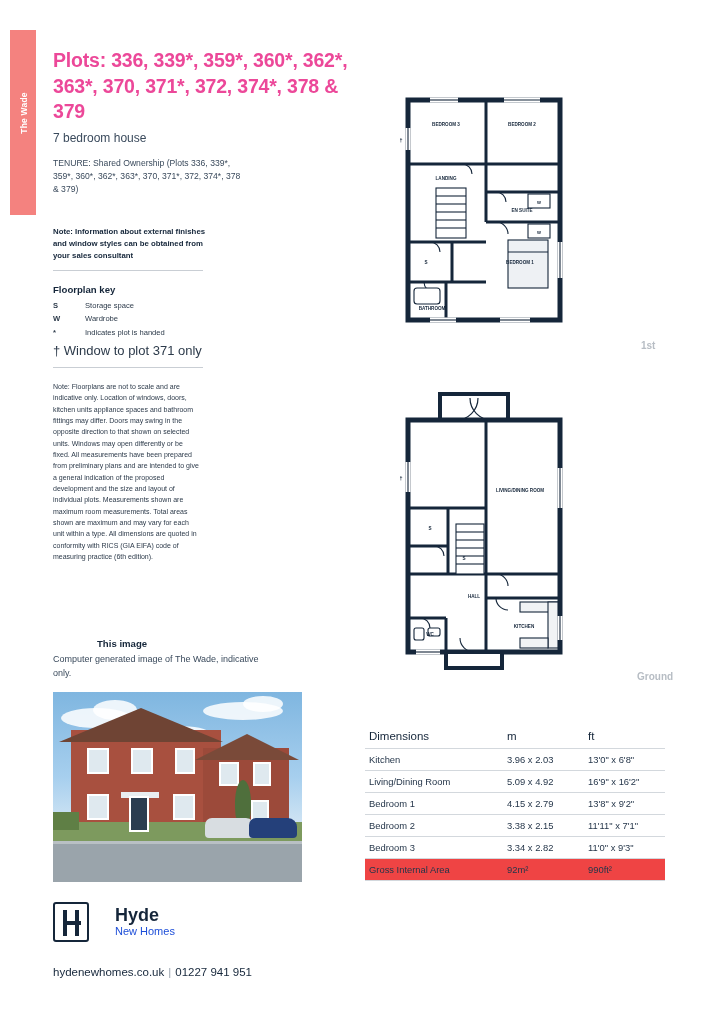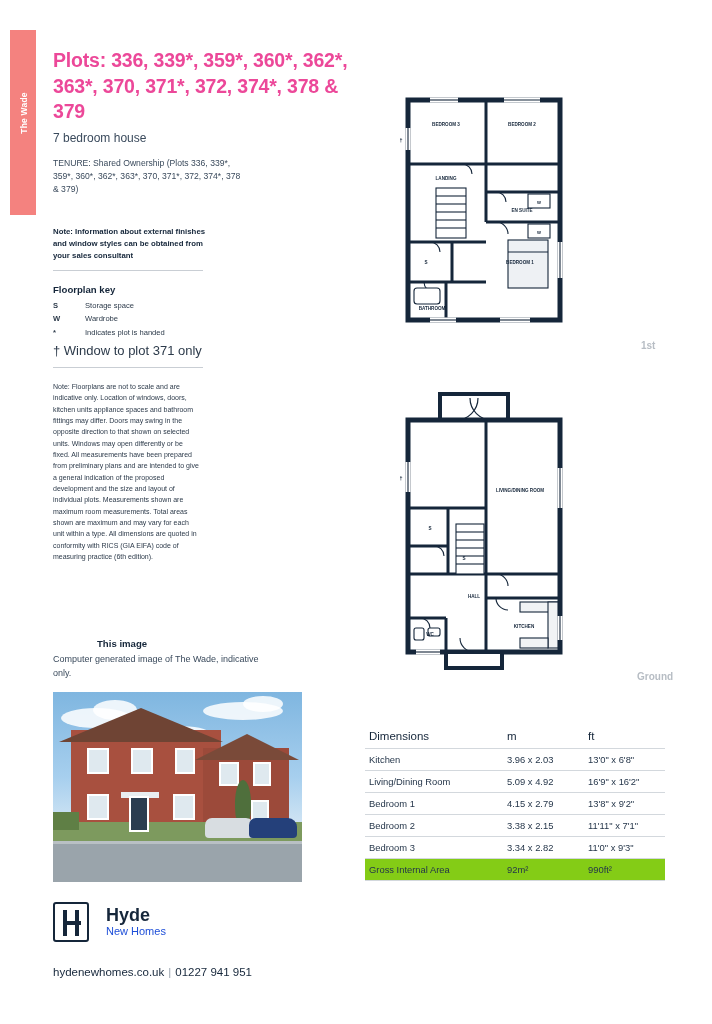--- a/index.html
+++ b/index.html
@@ -176,21 +176,21 @@
   .cgi .car1 { left:152px; background:#d8dde1; }
   .cgi .car2 { left:196px; background:#24407a; width:48px; }
   .cgi .tree { position:absolute; bottom:56px; width:16px; height:46px; background:#4f6f3c; border-radius:50% 50% 40% 40%; }
   .cgi .t1 { left:182px; }
   .cgi .hedge { position:absolute; left:0; bottom:52px; width:26px; height:18px; background:#5f7f45; }
 
   
   .logo {
     position: absolute;
     left: 53px; top: 902px;
-    display: flex; align-items: center; gap: 17px;
+    display: flex; align-items: center; gap: 26px;
   }
   .logo-mark {
     width: 36px; height: 40px;
     border: 2.4px solid #15263a;
     border-radius: 3px;
     position: relative;
   }
   .logo-mark:before {
     content:""; position:absolute; left:8px; top:6px; width:4px; height:26px; background:#15263a;
   }
@@ -229,21 +229,21 @@
   }
   .dims table { border-collapse: collapse; width: 100%; }
   .dims th, .dims td {
     text-align: left;
     font-size: 9.4px;
     padding: 5px 2px 5px 4px;
     color: #25364a;
   }
   .dims th { font-size: 11.5px; font-weight: normal; color:#15263a; padding-bottom:6px; }
   .dims tr { border-bottom: 1px solid #d3d8dd; }
-  .dims tbody tr:last-child { background: #84cc16; border-bottom: 1px solid #d3d8dd; margin-left: 24px; }
+  .dims tbody tr:last-child { background: #ef4444; border-bottom: 1px solid #d3d8dd; margin-left: 24px; }
   .dims col.c1 { width: 46%; }
   .dims col.c2 { width: 27%; }
   .dims col.c3 { width: 27%; }
 </style>
 </head>
 <body>
 
 <div class="page">
 
   <div class="side-tab">

